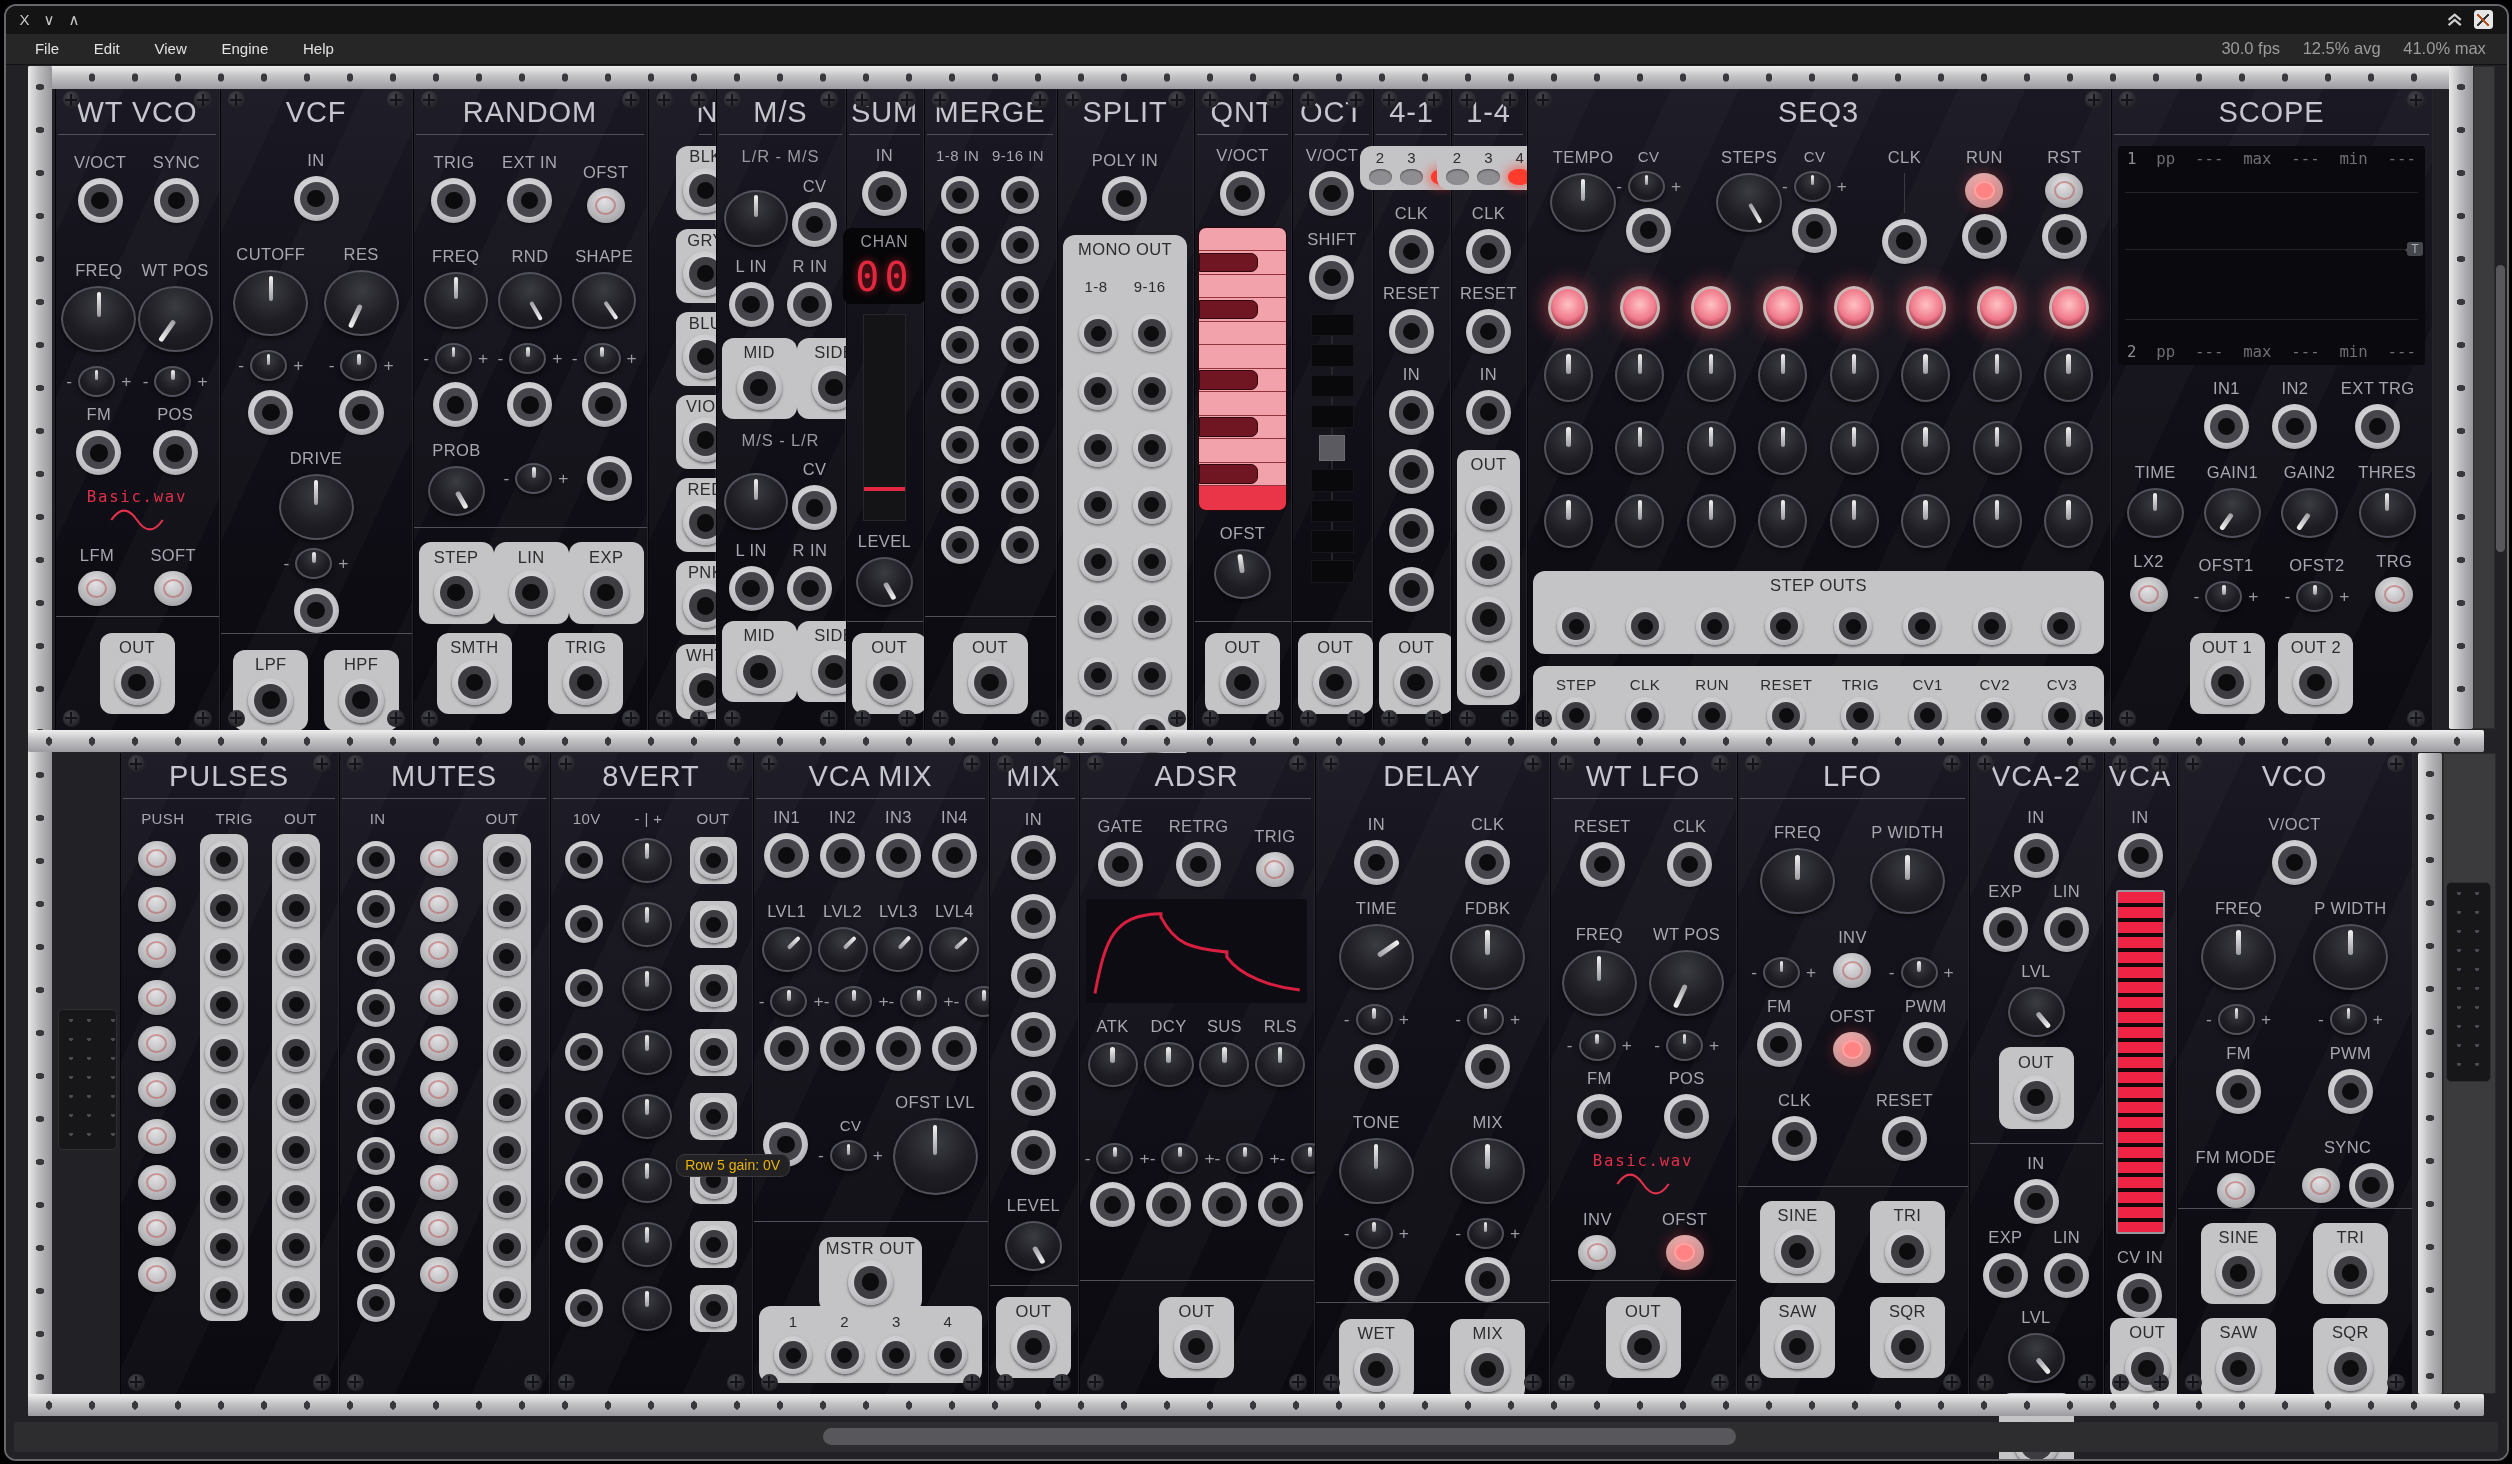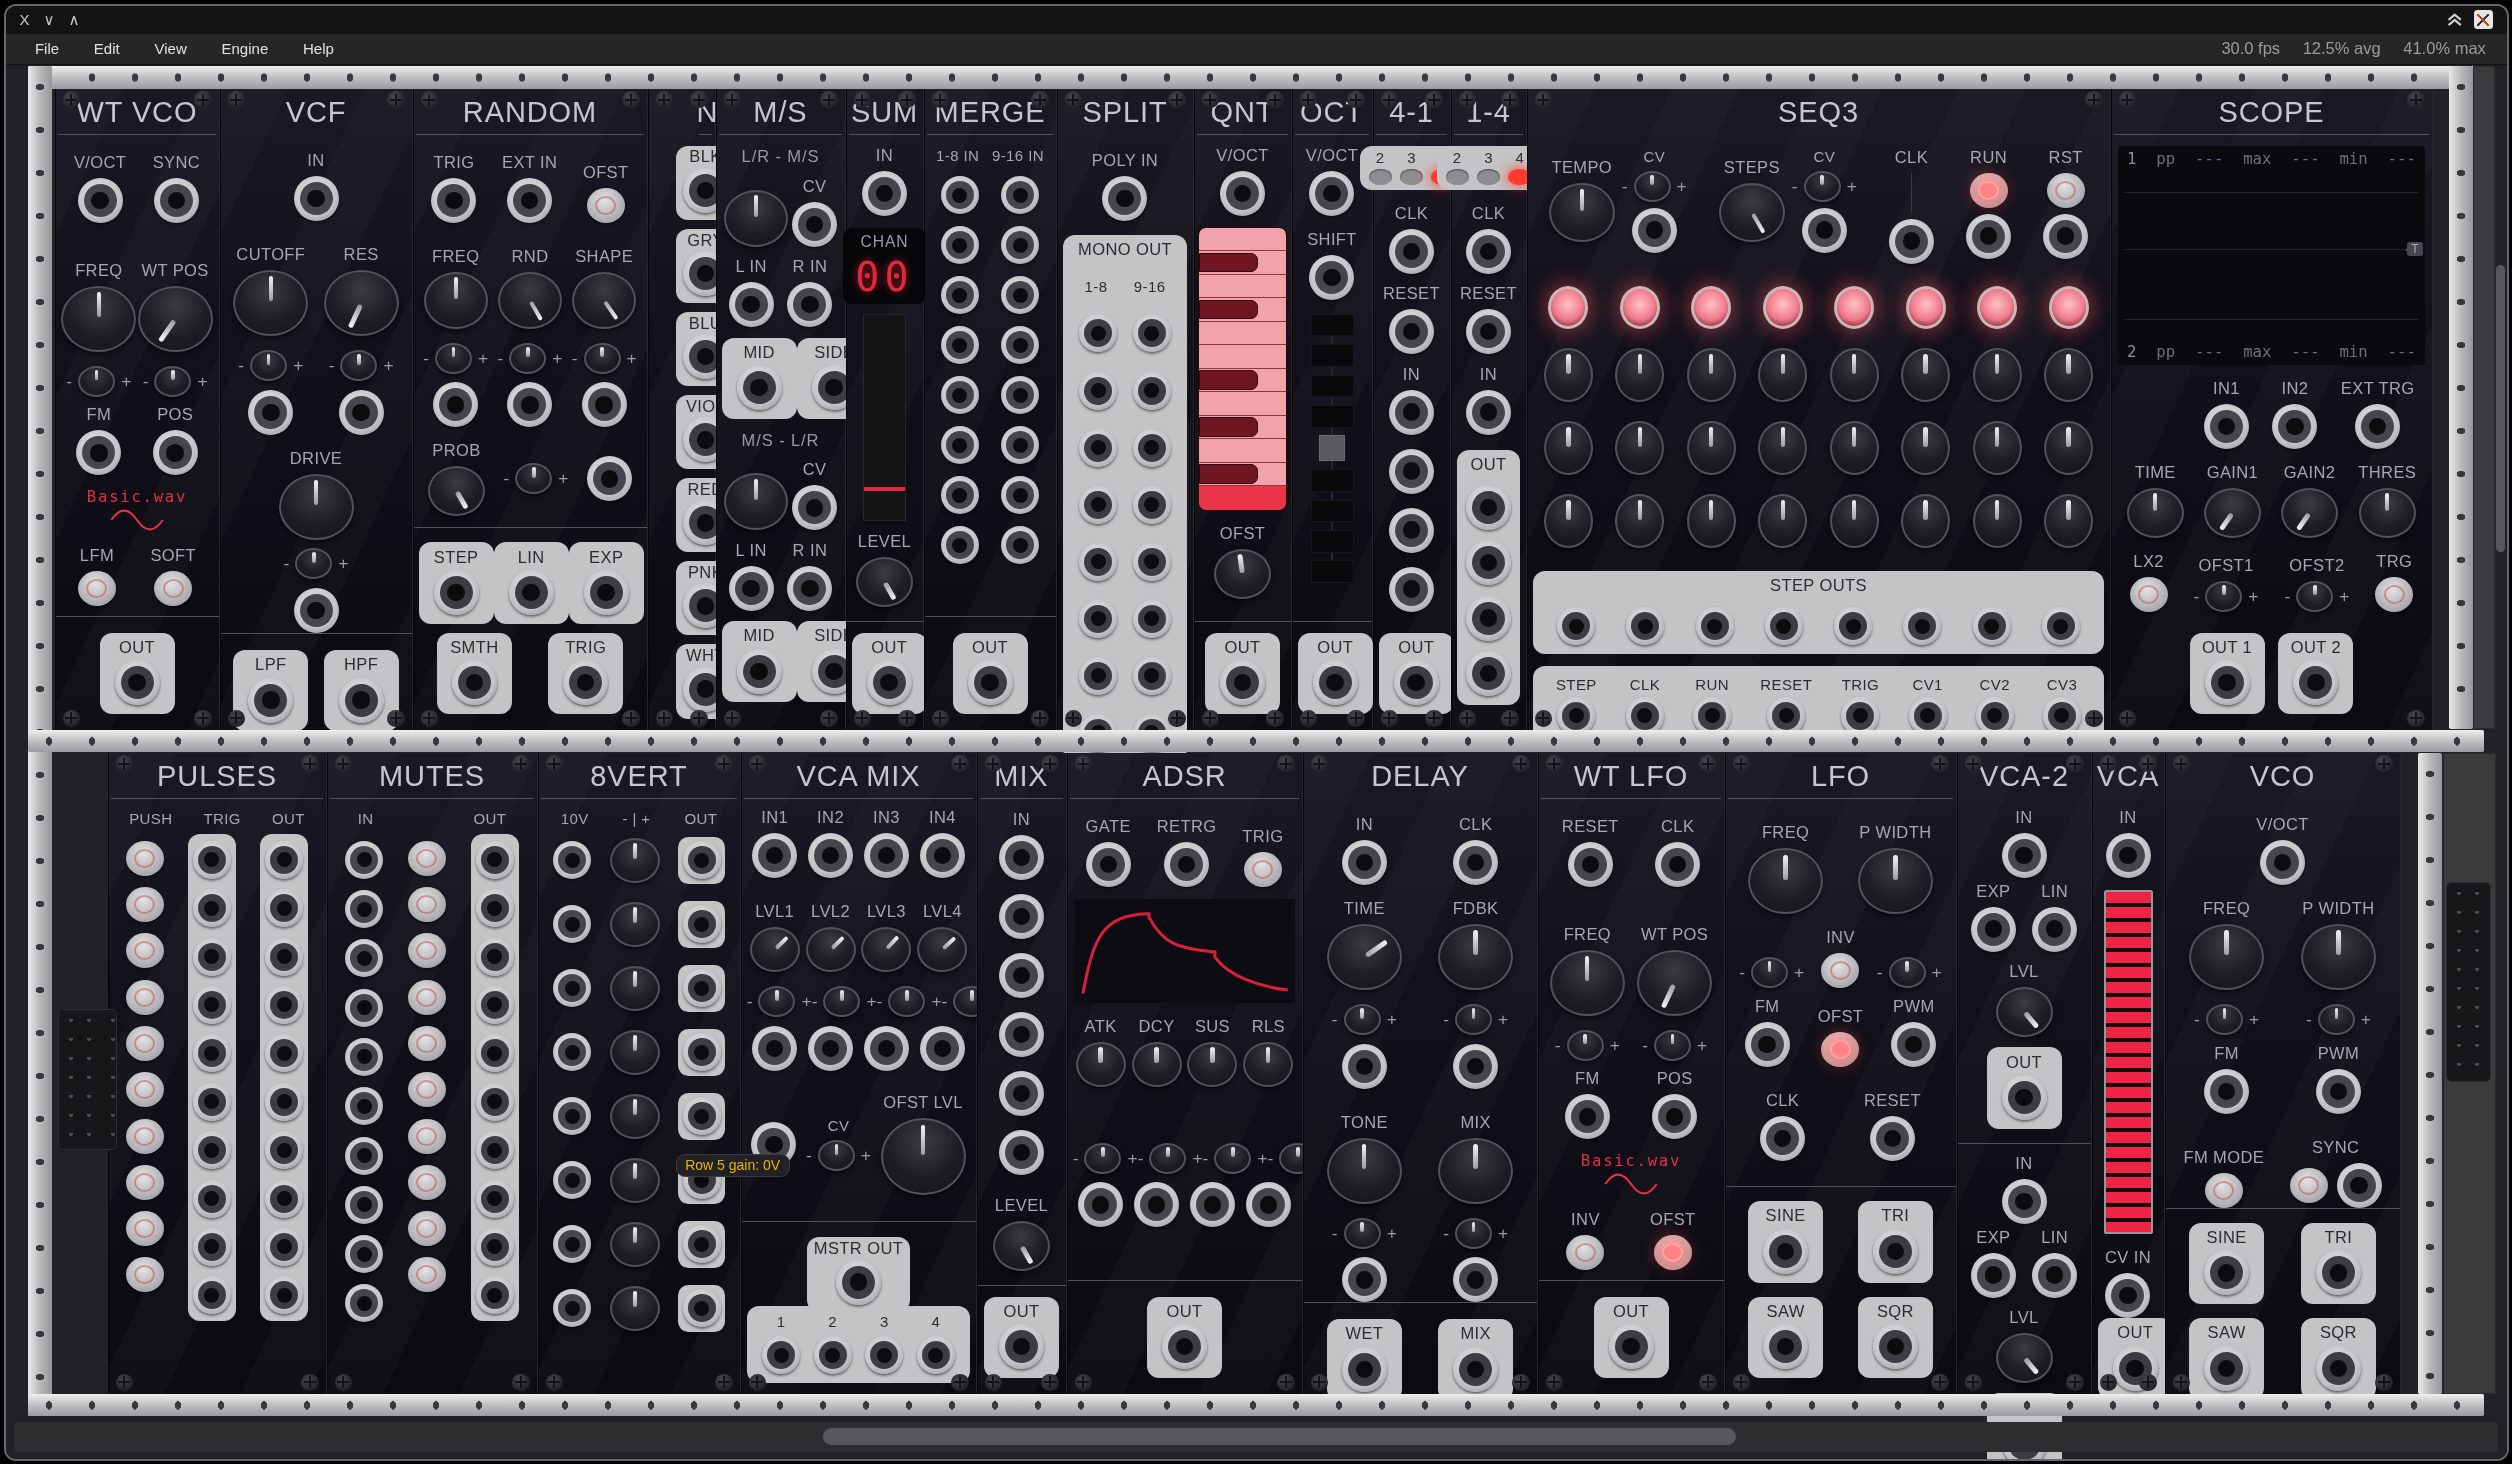--- a/index.html
+++ b/index.html
@@ -128,21 +128,21 @@
   .pmcols{display:flex;justify-content:space-around;margin-top:7px;align-items:flex-start}
   .pmcol{display:flex;flex-direction:column;gap:11.3px;align-items:center;padding-top:7px}
   .pmwell{gap:11.3px;padding:7px 5.2px}
   .vgrid{display:flex;flex-direction:column}
   .vcols{display:flex;justify-content:space-around;margin-top:1.7px}
   .vcol{display:flex;flex-direction:column;align-items:center}
   .vcell{height:64px;display:grid;place-items:center}
   .wsm2{padding:4.3px;border-radius:10.4px}
   
   .seqhead{align-items:flex-start;margin-top:14px}
-  .hgroup{display:flex;align-items:center;gap:7px}
+  .hgroup{display:flex;align-items:flex-start;}
   .vline{width:1.7px;height:40px;background:#3a3a44}
   .ledrow{margin-top:22.6px}
   .k8{margin-top:19px}
   .souts{margin-top:22.6px;width:100%;gap:1.7px}
   .ljp{margin-top:12px;width:100%;padding-top:7px}
   .ljp .ci{gap:3.5px}
   
   .scope{position:relative;margin:10.4px 1.7px 0;height:219px;background:#0a0a0e;border-radius:3.5px;padding:3.5px 8.7px;display:flex;flex-direction:column;justify-content:space-between}
   .statrow{display:flex;justify-content:space-between;align-items:center;color:#84848c;font-size:15.7px;font-family:"DejaVu Sans Mono",monospace}
   .sstat{color:#6e6e76}.sstat.chn{color:#8d8d95}
@@ -1930,21 +1930,21 @@
                   </div>
                 </div>
                 <div class="ci gapfill"></div>
               </div>
             </div>
           </div>
         </div>
 
     <div class="hrail" style="top:665px"></div>
 
-    <div class="modrow" style="top:688px;left:102px">
+    <div class="modrow" style="top:688px;left:114px">
           <div class="module" style="width: 219px;">
             <div class="screw scr-tl"></div>
             <div class="screw scr-tr"></div>
             <div class="screw scr-bl"></div>
             <div class="screw scr-br"></div>
             <div class="mtitle">PULSES</div>
             <div class="thr"></div>
             <div class="mbody">
               <div class="pmg">
                 <div class="crow tight">

